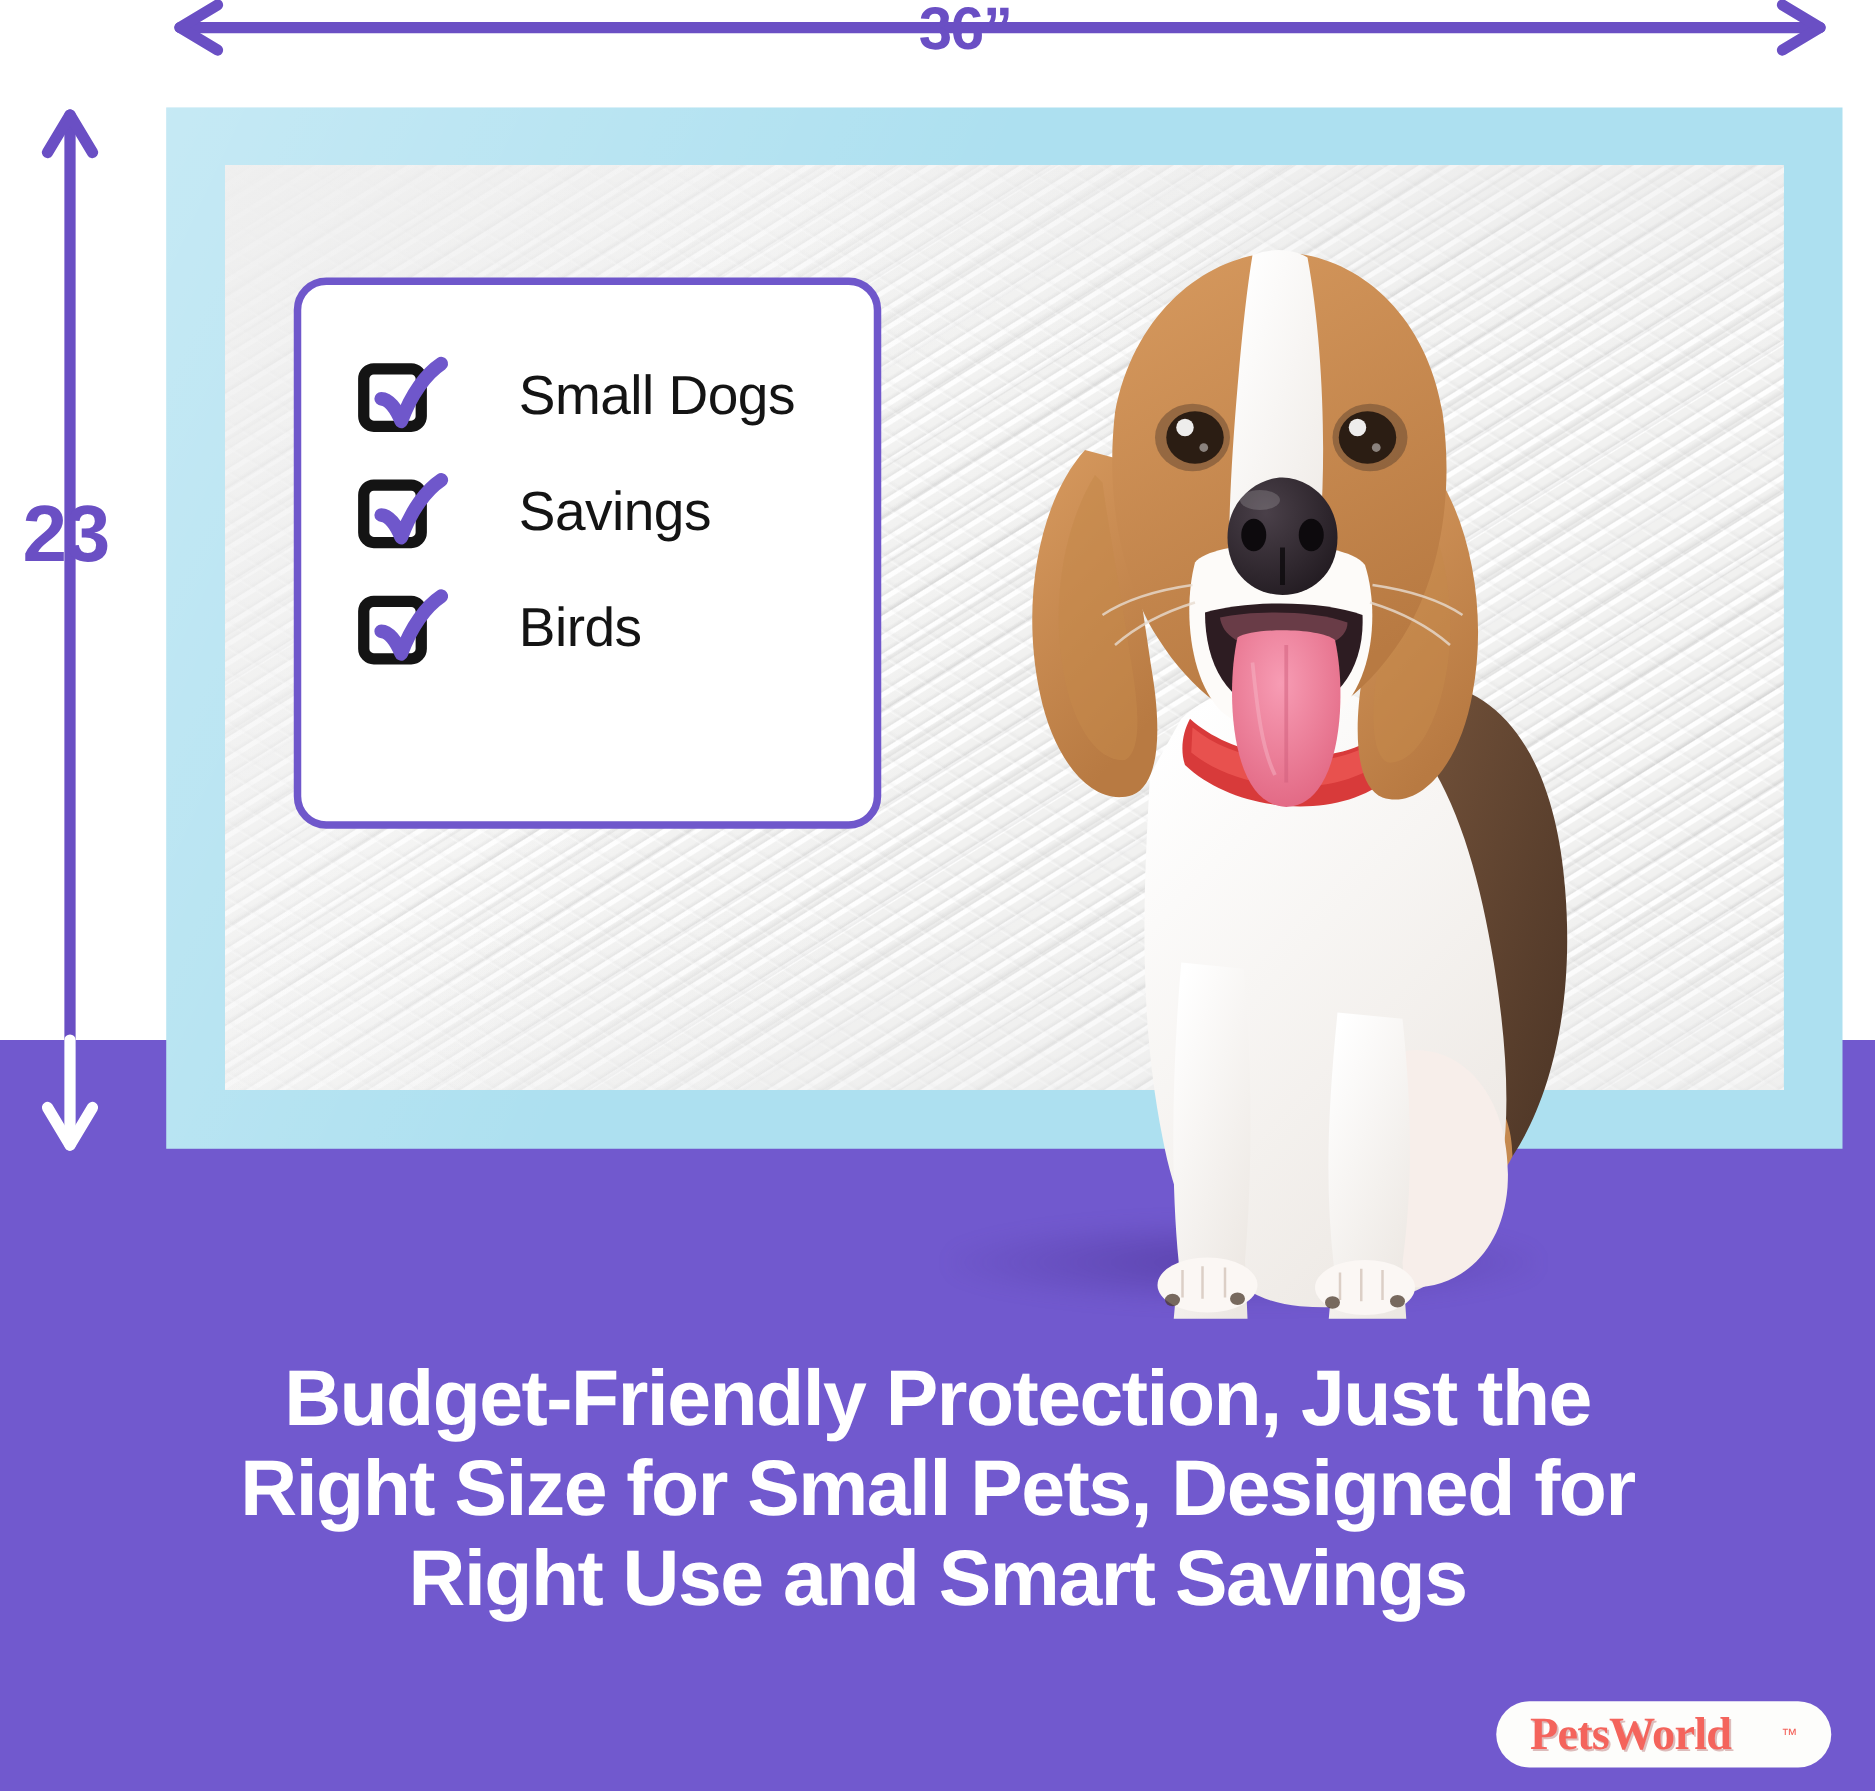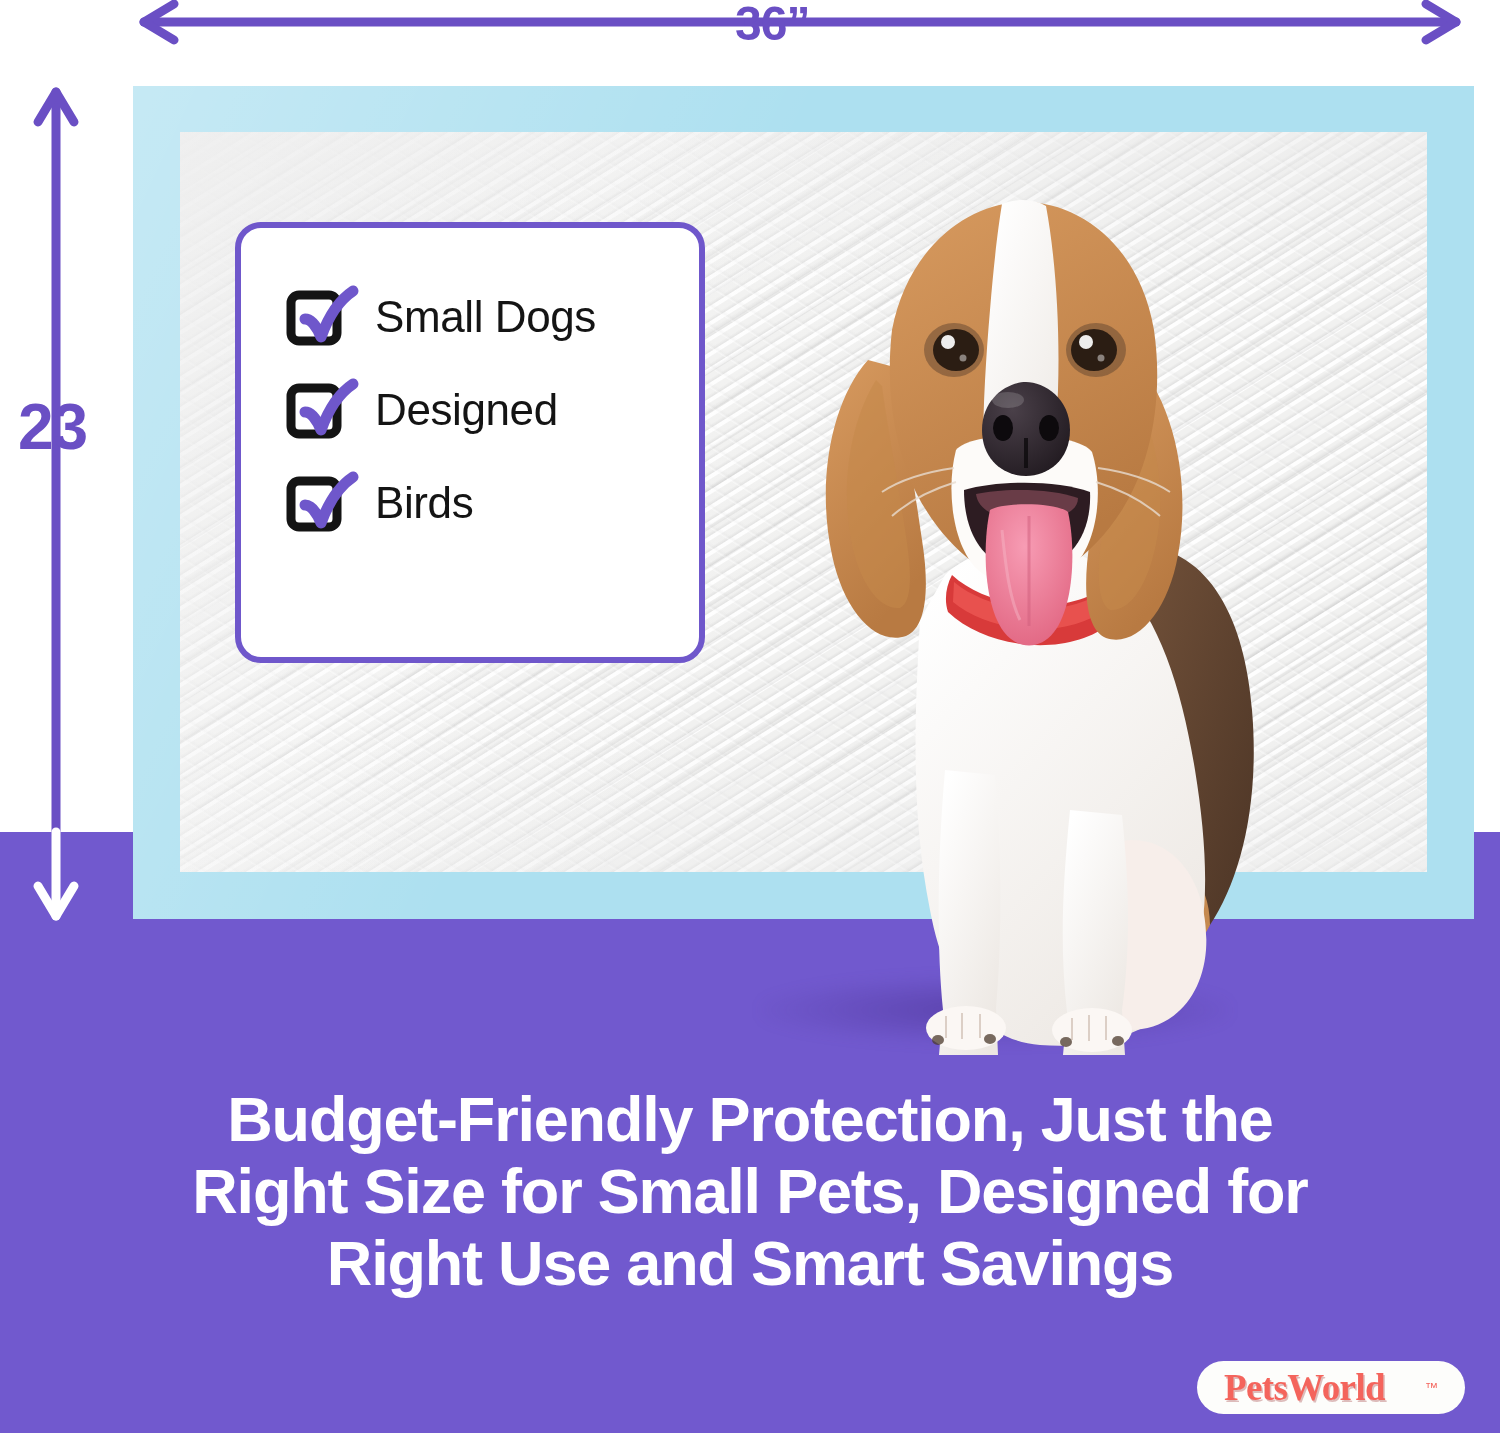--- a/index.html
+++ b/index.html
@@ -116,20 +116,21 @@
     width:470px; height:441px;
     background:#ffffff;
     border:6px solid #6f57cb;
     border-radius:26px;
     padding:42px 0 0 46px;
   }
   .check-row {
     display:flex;
     align-items:center;
     height:93px;
+    gap:40px;
   }
   .check-icon {
     position:relative;
     width:70px; height:64px;
     flex:0 0 70px;
     margin-right:18px;
   }
   .check-icon svg { position:absolute; left:0; top:0; overflow:visible; }
   .check-label {
     font-size:44px;
@@ -375,21 +376,21 @@
     </div>
 
 
     <div class="check-row">
       <span class="check-icon">
         <svg width="70" height="64" viewBox="0 0 70 64" xmlns="http://www.w3.org/2000/svg">
           <rect x="4" y="10" width="46" height="46" rx="8" ry="8" fill="none" stroke="#141414" stroke-width="9"></rect>
           <path d="M18 34 C24 34 30 42 34 52 C42 30 54 14 66 6" fill="none" stroke="#6f57cb" stroke-width="11" stroke-linecap="round" stroke-linejoin="round"></path>
         </svg>
       </span>
-      <span class="check-label">Designed</span>
+      <span class="check-label">Savings</span>
     </div>
 
     <div class="check-row">
       <span class="check-icon">
         <svg width="70" height="64" viewBox="0 0 70 64" xmlns="http://www.w3.org/2000/svg">
           <rect x="4" y="10" width="46" height="46" rx="8" ry="8" fill="none" stroke="#141414" stroke-width="9"></rect>
           <path d="M18 34 C24 34 30 42 34 52 C42 30 54 14 66 6" fill="none" stroke="#6f57cb" stroke-width="11" stroke-linecap="round" stroke-linejoin="round"></path>
         </svg>
       </span>
       <span class="check-label">Birds</span>

